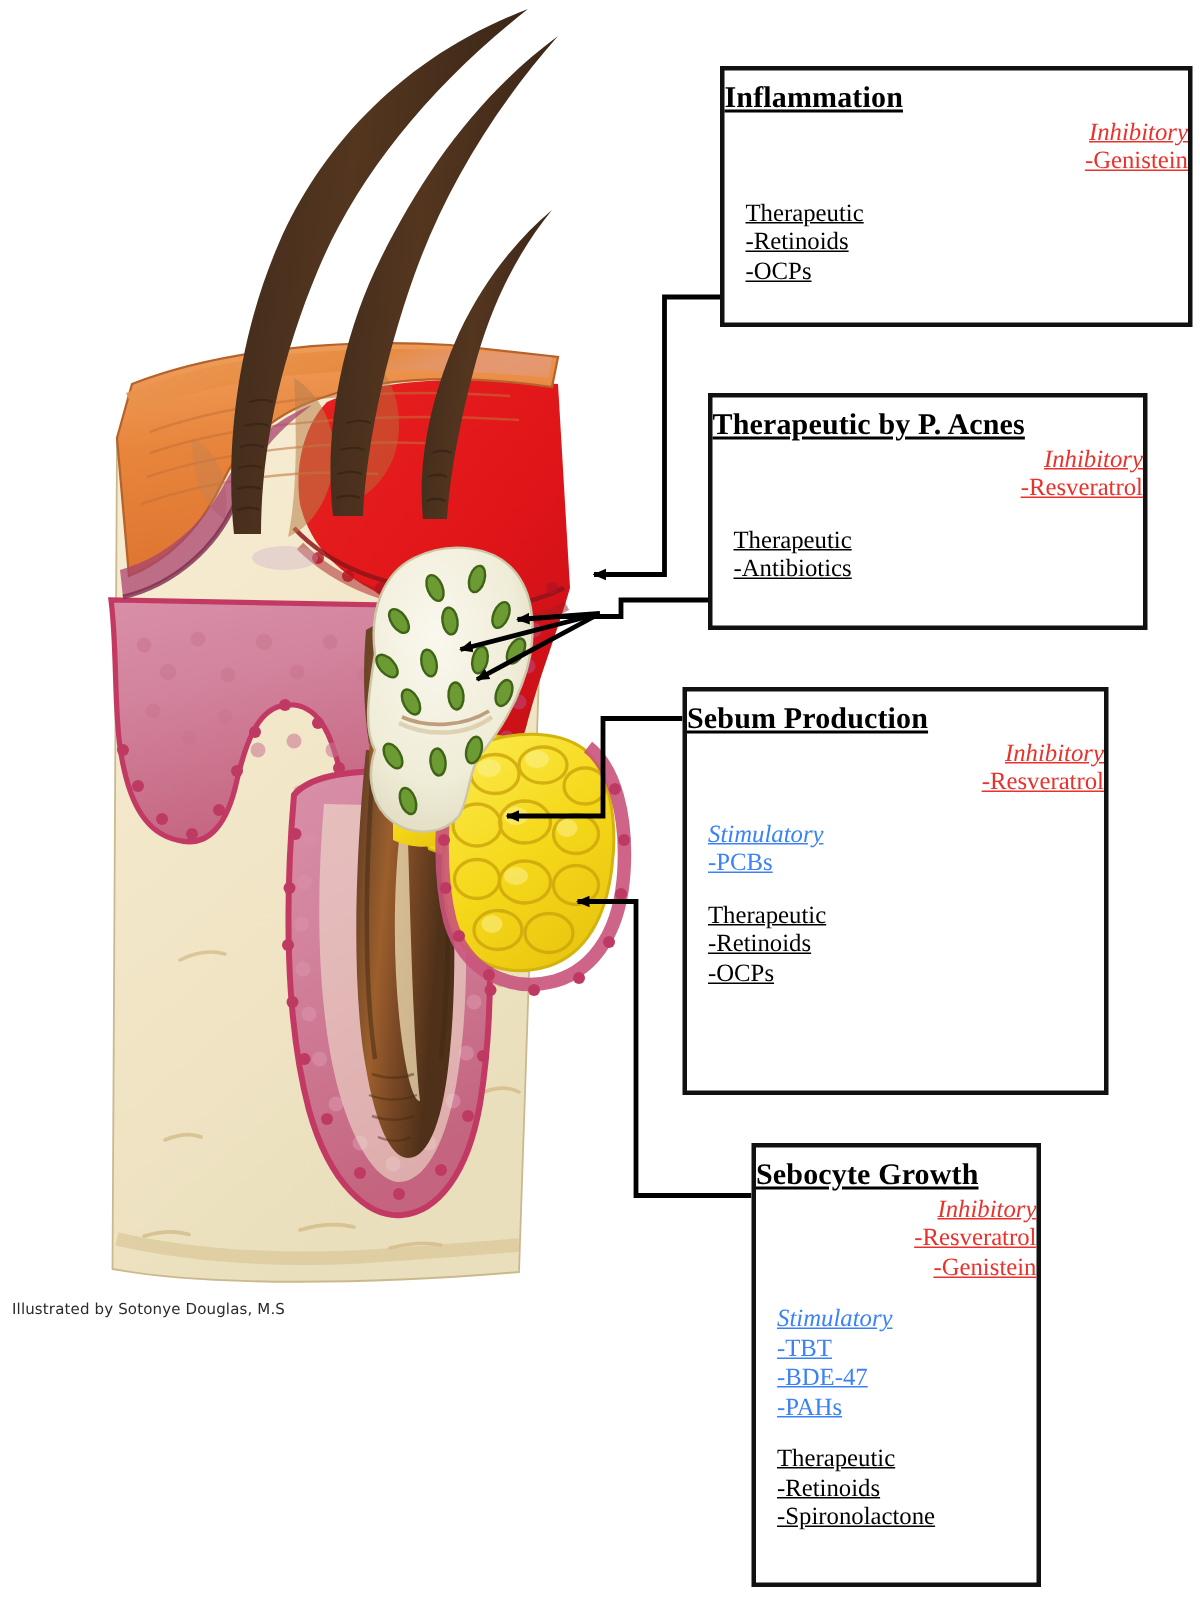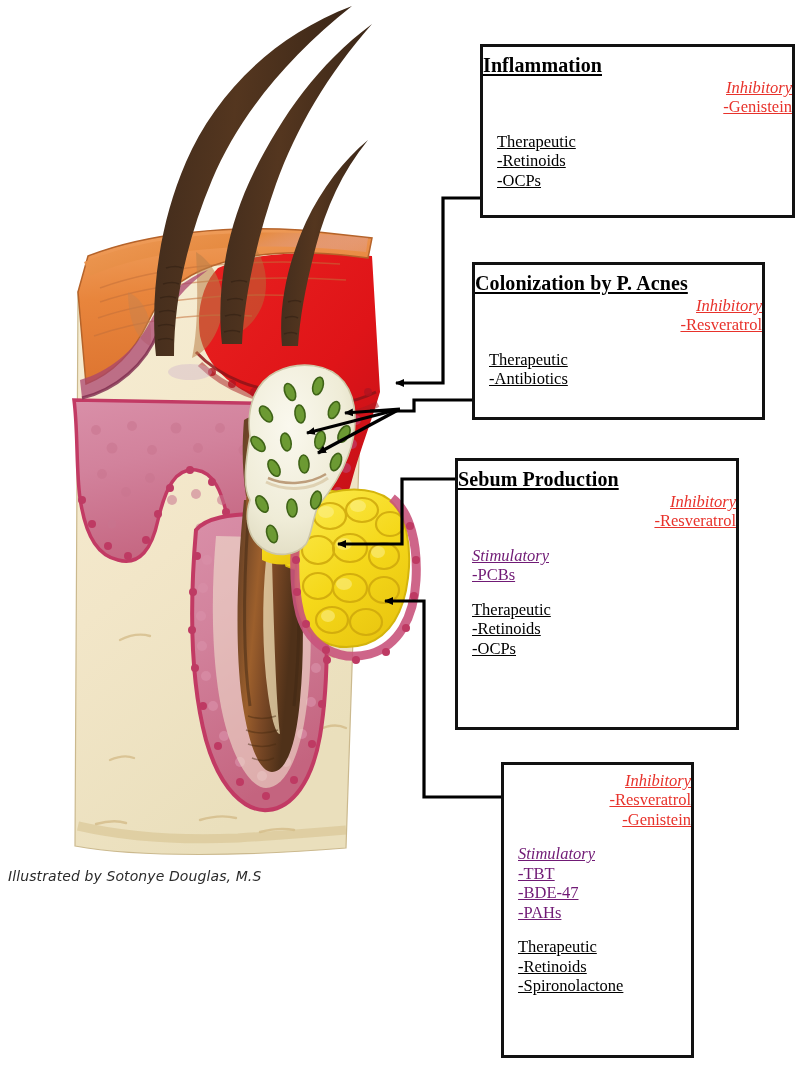--- a/index.html
+++ b/index.html
@@ -43,36 +43,35 @@
   }
   .cat-head.plain { font-style: normal; }
   .cat-item {
     font-size: 16.5px;
     line-height: 1.18;
     white-space: nowrap;
     text-decoration: underline;
   }
   .gap { height: 15px; }
   .c-inhibitory { color: #e8322b; text-align: right; }
-  .c-stimulatory { color: #701a75; }
+  .c-stimulatory { color: #3b82f6; }
   .c-therapeutic { color: #000000; }
 
   
   #connectors { position: absolute; inset: 0; z-index: 35; pointer-events: none; }
 
   
   #illus { position: absolute; left: 0; top: 0; width: 470px; height: 900px; z-index: 10; }
 
   
   #credit {
     position: absolute;
     left: 8px; top: 868px;
     font-family: "DejaVu Sans", sans-serif;
-    font-style: italic;
-    font-size: 14px;
+    font-size: 10px;
     color: #2b2b2b;
     z-index: 50;
     letter-spacing: .1px;
   }
 </style>
 </head>
 <body>
 
 <div id="stage">
 
@@ -445,21 +444,21 @@
     </div>
     <div class="gap"></div>
     <div class="cat-group">
       <div class="cat-head plain c-therapeutic">Therapeutic</div>
       <div class="cat-item c-therapeutic">-Retinoids</div>
       <div class="cat-item c-therapeutic">-OCPs</div>
     </div>
   </div>
 
   <div class="info-box" id="box-colonization" style="left:472px; top:262px; width:293px; height:158px;">
-    <div class="box-title">Colonization by P. Acnes</div>
+    <div class="box-title">Therapeutic by P. Acnes</div>
     <div class="cat-group">
       <div class="cat-head c-inhibitory">Inhibitory</div>
       <div class="cat-item c-inhibitory">-Resveratrol</div>
     </div>
     <div class="gap"></div>
     <div class="cat-group">
       <div class="cat-head plain c-therapeutic">Therapeutic</div>
       <div class="cat-item c-therapeutic">-Antibiotics</div>
     </div>
   </div>
@@ -477,20 +476,21 @@
     </div>
     <div class="gap"></div>
     <div class="cat-group">
       <div class="cat-head plain c-therapeutic">Therapeutic</div>
       <div class="cat-item c-therapeutic">-Retinoids</div>
       <div class="cat-item c-therapeutic">-OCPs</div>
     </div>
   </div>
 
   <div class="info-box" id="box-sebocyte-growth" style="left:501px; top:762px; width:193px; height:296px;">
+    <div class="box-title">Sebocyte Growth</div>
     <div class="cat-group">
       <div class="cat-head c-inhibitory">Inhibitory</div>
       <div class="cat-item c-inhibitory">-Resveratrol</div>
       <div class="cat-item c-inhibitory">-Genistein</div>
     </div>
     <div class="gap"></div>
     <div class="cat-group">
       <div class="cat-head c-stimulatory">Stimulatory</div>
       <div class="cat-item c-stimulatory">-TBT</div>
       <div class="cat-item c-stimulatory">-BDE-47</div>

